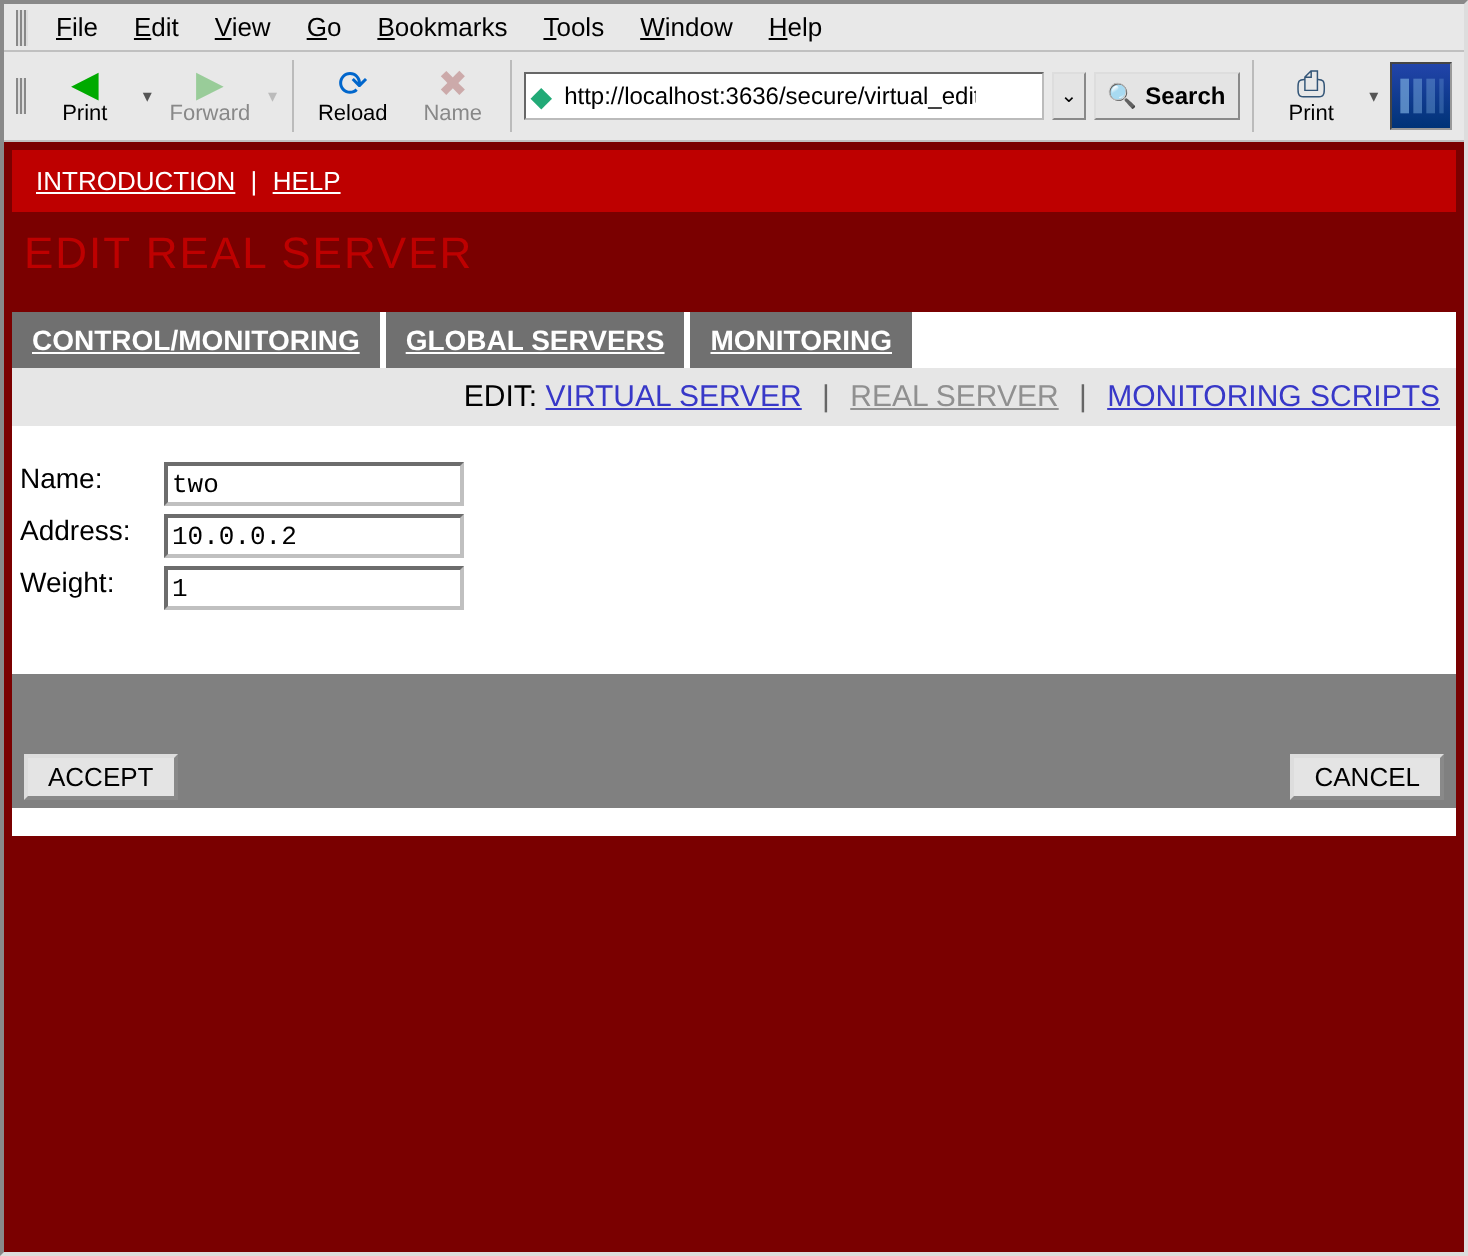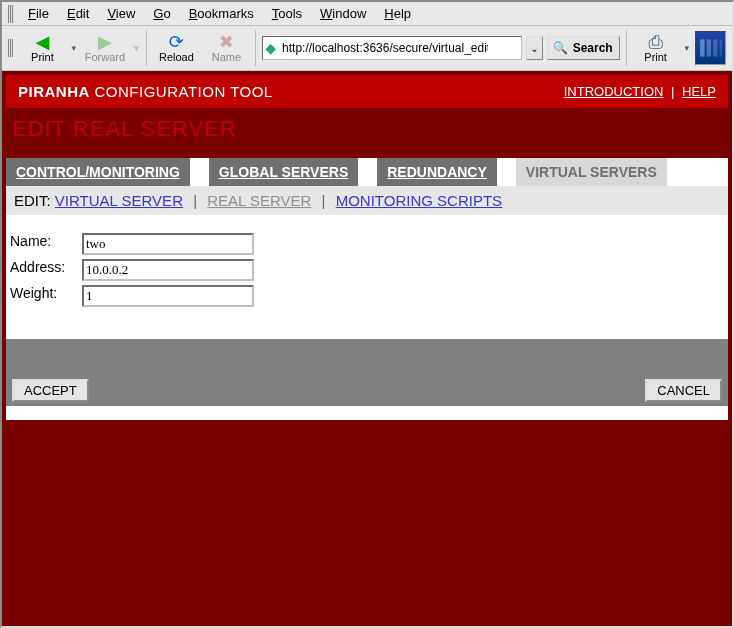--- a/index.html
+++ b/index.html
@@ -155,21 +155,21 @@
     padding: 8px 6px 16px;
     font-family: Arial, sans-serif;
   }
 
   .content-box {
     background: #fff;
     margin: 0;
   }
   .tabs {
     display: flex;
-    gap: 19px;
+    gap: 3px;
     padding: 0;
   }
   .tabs .tab {
     background: #707070;
     color: #fff;
     padding: 6px 10px;
     font-size: 14px;
     text-decoration: underline;
     cursor: pointer;
     font-weight: bold;
@@ -179,20 +179,21 @@
     background: #d8d8d8;
     color: #707070;
     text-decoration: none;
     cursor: default;
   }
   .sub-tabs {
     background: #e6e6e6;
     padding: 6px 8px;
     font-size: 15px;
     font-family: Arial, sans-serif;
+    text-align: right;
   }
   .sub-tabs a { color: #3838c8; text-decoration: underline; cursor: pointer; }
   .sub-tabs .current { color: #909090; text-decoration: underline; }
   .sub-sep { color: #666; padding: 0 6px; }
 
   .form-area {
     padding: 18px 4px 28px;
     background: #fff;
   }
   .form-row {
@@ -200,27 +201,27 @@
     align-items: flex-start;
     gap: 8px;
     margin-bottom: 4px;
   }
   .form-row label {
     width: 64px;
     font-size: 14px;
     font-family: Arial, sans-serif;
   }
   .form-row input {
-    width: 172px;
+    width: 150px;
     height: 22px;
     border: 2px inset #c0c0c0;
     background: #fff;
     font-size: 13px;
     padding: 0 2px;
-    font-family: Liberation Serif, serif;
+    font-family: Liberation Mono, monospace;
   }
   .action-bar {
     background: #808080;
     padding: 4px 6px;
     display: flex;
     justify-content: space-between;
   }
   .action-bar button {
     background: #e4e4e4;
     border: 2px outset #ddd;
@@ -296,39 +297,34 @@
           <rect x="14" y="4" width="4" height="16" fill="#7ad" opacity="0.4"></rect>
           <rect x="20" y="4" width="2" height="16" fill="#7ad" opacity="0.3"></rect>
         </svg>
     </div>
   </div>
 
   <div class="viewport">
     <div class="page">
 
       <div class="banner">
-        <div class="banner-left">
-          <b>PIRANHA</b>
-          <span>CONFIGURATION TOOL</span>
-        </div>
         <div class="banner-right">
           <a>INTRODUCTION</a>
           <span class="banner-sep">|</span>
           <a>HELP</a>
         </div>
       </div>
 
       <div class="page-title">EDIT REAL SERVER</div>
 
       <div class="content-box">
         <div class="tabs">
           <div class="tab">CONTROL/MONITORING</div>
           <div class="tab">GLOBAL SERVERS</div>
-          <div class="tab">REDUNDANCY</div>
-          <div class="tab active">VIRTUAL SERVERS</div>
+          <div class="tab">MONITORING</div>
         </div>
         <div class="sub-tabs">
           <span>EDIT:</span>
           <a>VIRTUAL SERVER</a>
           <span class="sub-sep">|</span>
           <span class="current">REAL SERVER</span>
           <span class="sub-sep">|</span>
           <a>MONITORING SCRIPTS</a>
         </div>
 

